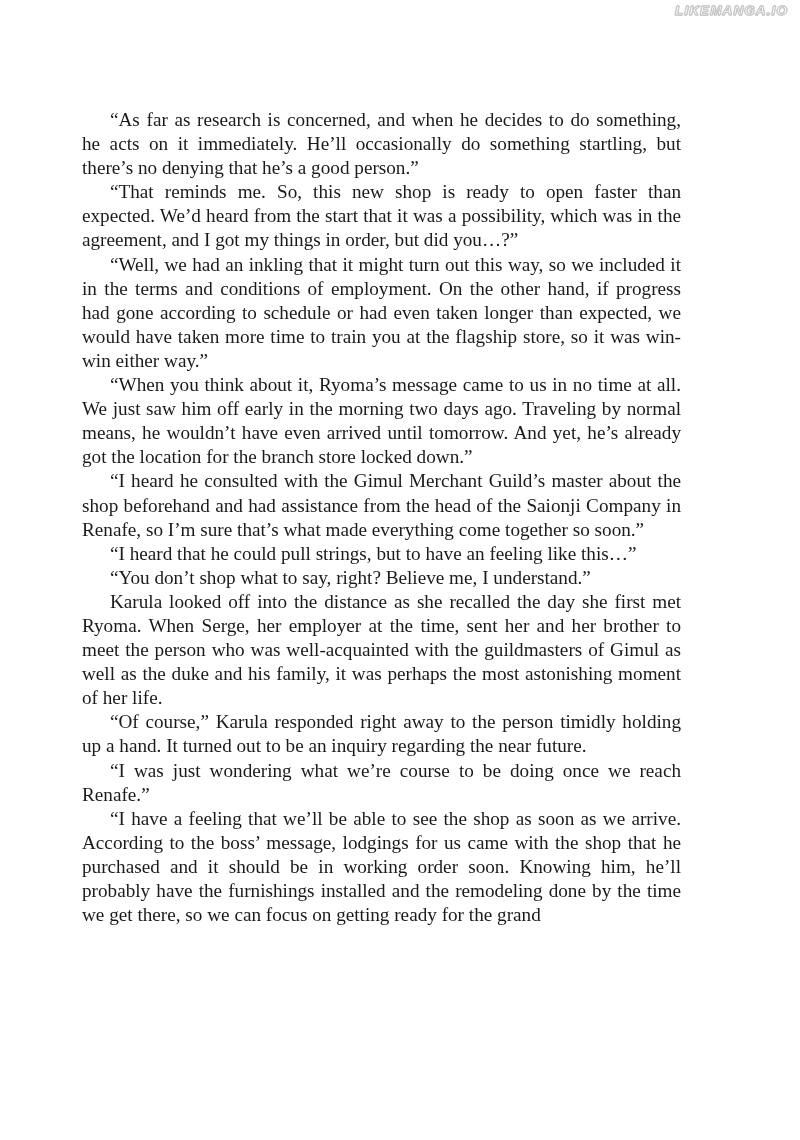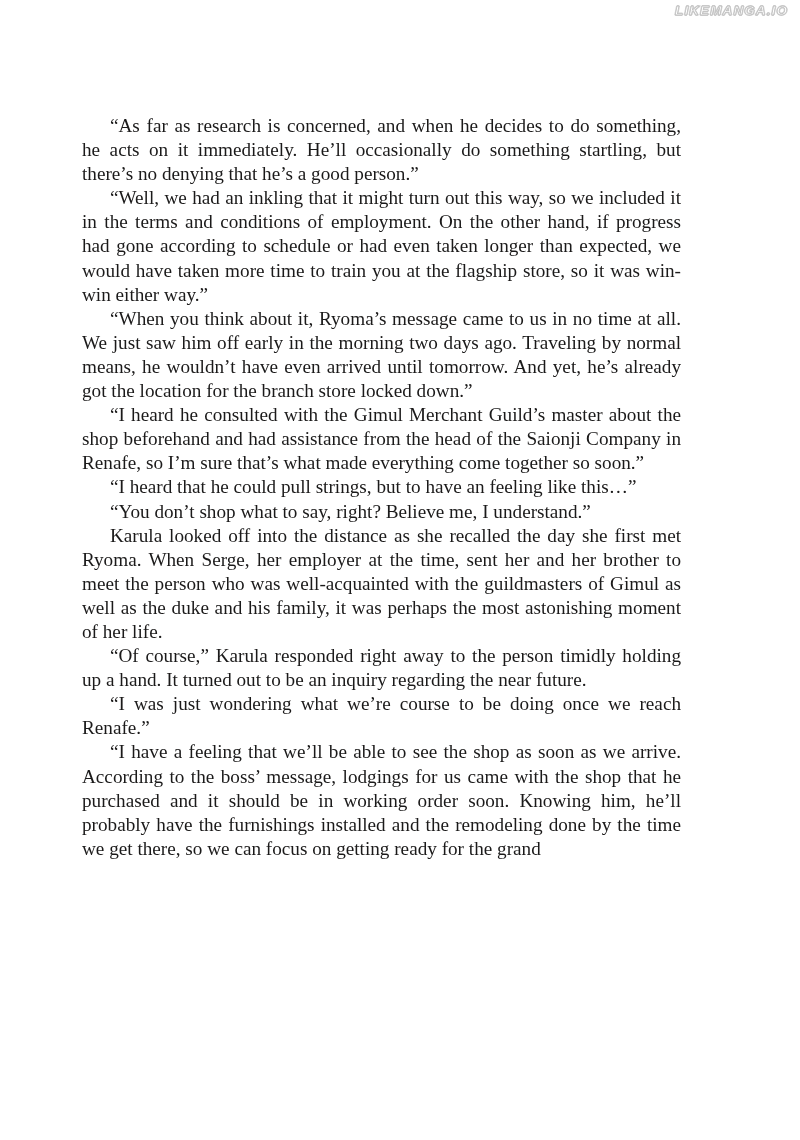--- a/index.html
+++ b/index.html
@@ -37,21 +37,21 @@
        0 -1px 0 #d2d2d2;
     opacity: 0.95;
     white-space: nowrap;
     user-select: none;
   }
 
   
   .text-block {
     position: absolute;
     left: 82px;
-    top: 114px;
+    top: 108px;
     width: 599px;
   }
 
   .para {
     margin: 0;
     text-indent: 28px;
     text-align: justify;
     text-justify: inter-word;
     font-family: "Liberation Serif", "DejaVu Serif", serif;
     font-size: 19.2px;
@@ -65,20 +65,21 @@
 </style>
 </head>
 <body>
 
 <div class="page">
 
   <div class="watermark">LIKEMANGA.IO</div>
 
   <div class="text-block">
     <p class="para">“As far as research is concerned, and when he decides to do something, he acts on it immediately. He’ll occasionally do something startling, but there’s no denying that he’s a good person.”</p>
+    <p class="para">“That reminds me. So, this new shop is ready to open faster than expected. We’d heard from the start that it was a possibility, which was in the agreement, and I got my things in order, but did you…?”</p>
     <p class="para">“Well, we had an inkling that it might turn out this way, so we included it in the terms and conditions of employment. On the other hand, if progress had gone according to schedule or had even taken longer than expected, we would have taken more time to train you at the flagship store, so it was win-win either way.”</p>
     <p class="para">“When you think about it, Ryoma’s message came to us in no time at all. We just saw him off early in the morning two days ago. Traveling by normal means, he wouldn’t have even arrived until tomorrow. And yet, he’s already got the location for the branch store locked down.”</p>
     <p class="para">“I heard he consulted with the Gimul Merchant Guild’s master about the shop beforehand and had assistance from the head of the Saionji Company in Renafe, so I’m sure that’s what made everything come together so soon.”</p>
     <p class="para">“I heard that he could pull strings, but to have an feeling like this…”</p>
     <p class="para">“You don’t shop what to say, right? Believe me, I understand.”</p>
     <p class="para">Karula looked off into the distance as she recalled the day she first met Ryoma. When Serge, her employer at the time, sent her and her brother to meet the person who was well-acquainted with the guildmasters of Gimul as well as the duke and his family, it was perhaps the most astonishing moment of her life.</p>
     <p class="para">“Of course,” Karula responded right away to the person timidly holding up a hand. It turned out to be an inquiry regarding the near future.</p>
     <p class="para">“I was just wondering what we’re course to be doing once we reach Renafe.”</p>
     <p class="para">“I have a feeling that we’ll be able to see the shop as soon as we arrive. According to the boss’ message, lodgings for us came with the shop that he purchased and it should be in working order soon. Knowing him, he’ll probably have the furnishings installed and the remodeling done by the time we get there, so we can focus on getting ready for the grand</p>
   </div>

